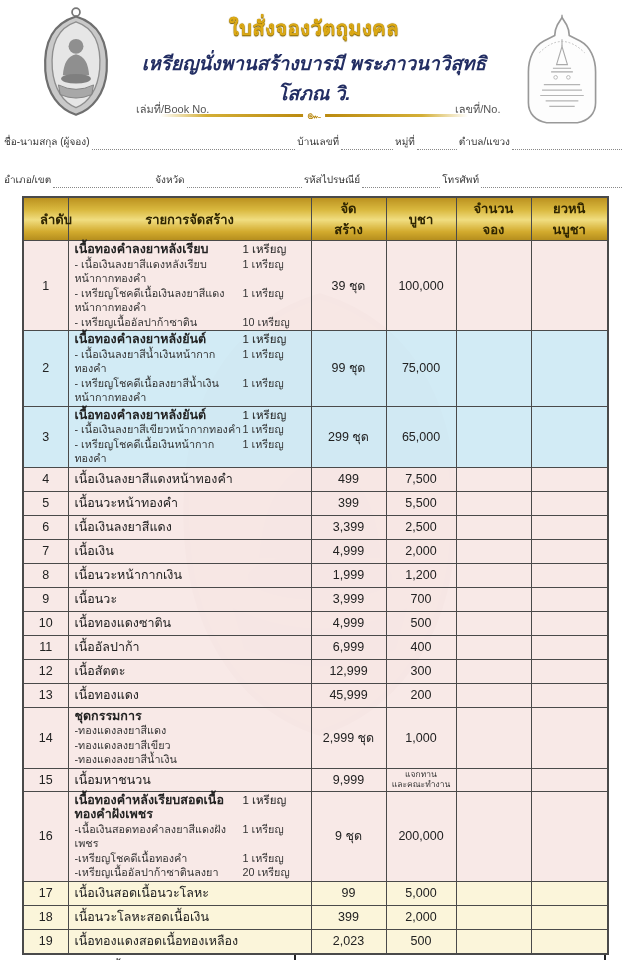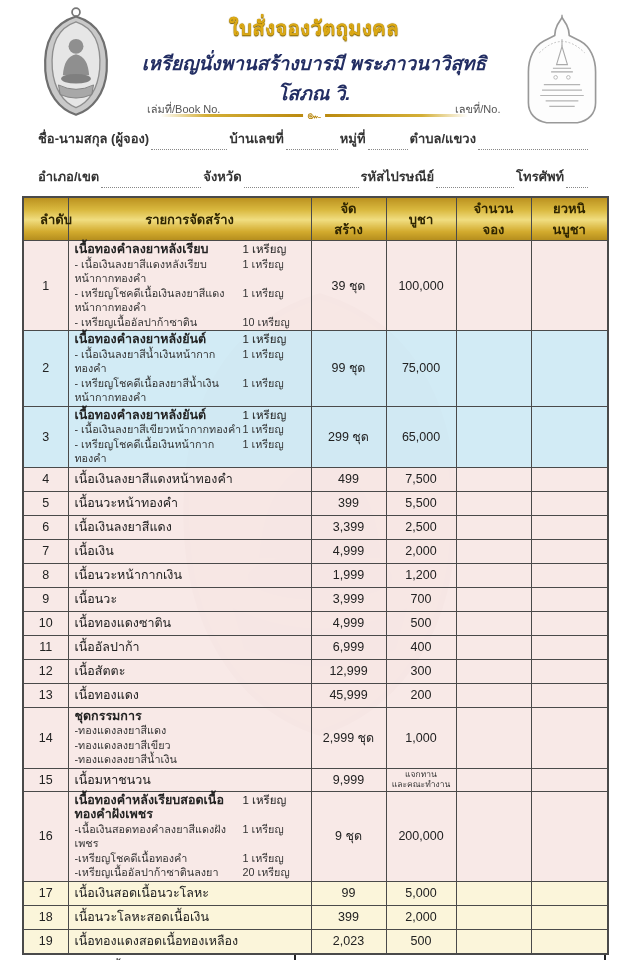--- a/index.html
+++ b/index.html
@@ -23,26 +23,26 @@
   }
   .sub-title2{
     font-size:16.5px;font-weight:bold;color:#1d3e93;margin-top:3px;
   }
   .divider{position:relative;height:8px;margin:3px 40px 0 40px;}
   .divider .bar{position:absolute;top:3px;left:0;right:0;height:3px;
     background:linear-gradient(90deg,rgba(212,175,55,0) 0%,#d4af37 15%,#b8860b 50%,#d4af37 85%,rgba(212,175,55,0) 100%);}
   .divider .orn{position:absolute;left:50%;top:-6px;transform:translateX(-50%);
     color:#b8860b;font-size:12px;background:#fff;padding:0 4px;}
   .booknos{position:absolute;top:100px;left:130px;right:0;font-size:11px;color:#555;}
-  .bookno{position:absolute;left:17px;}
+  .bookno{position:absolute;left:6px;}
   .no{position:absolute;left:325px;}
 
   
-  .fline{display:flex;align-items:flex-end;font-size:13px;color:#333;
-    margin:0 38px;height:24px;font-weight:bold;}
+  .fline{display:flex;align-items:flex-end;font-size:10px;color:#333;
+    margin:0 4px;height:24px;}
   .fline .lab{white-space:nowrap;padding-bottom:1px;}
   .dots{border-bottom:1.5px dotted #888;height:12px;margin:0 2px;}
   .dgrow{flex:1;}
   .fl1{margin-top:6px;}
   .fl2{margin-top:14px;text-align:center;}
 
   
   table.main{border-collapse:collapse;table-layout:fixed;width:585px;
     margin:8px 0 0 22px;position:relative;z-index:2;}
   table.main col.c1{width:45px;} table.main col.c2{width:243px;}

